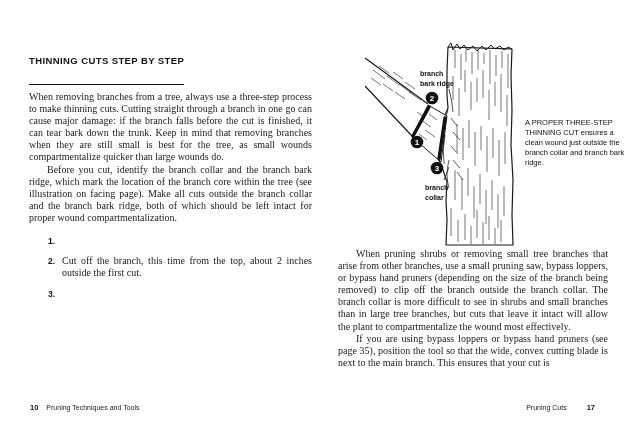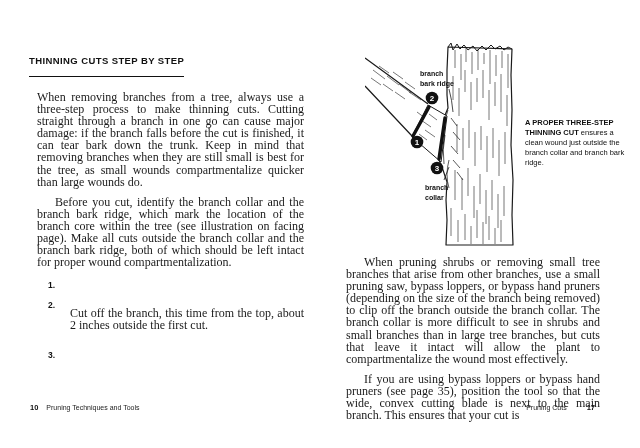--- a/index.html
+++ b/index.html
@@ -12,25 +12,25 @@
   #left-page  { left:0; width:320px; }
   #right-page { left:320px; width:320px; }
 
   
   .text-col { position:absolute; }
   #left-text { left:29px; top:50px; width:283px; }
   .heading {
     font-family:"Liberation Sans", sans-serif; font-weight:bold;
     font-size:9.5px; letter-spacing:.4px; color:#111;
     display:inline-block; border-bottom:1.5px solid #111;
-    padding-bottom:10px; margin:0 0 6px 0; white-space:nowrap;
+    padding-bottom:18px; margin:0 0 6px 0; white-space:nowrap;
   }
   .body-text {
-    font-size:12px; line-height:12.1px; text-align:justify;
-    margin:8px; color:#1a1a1a;
+    font-size:10px; line-height:12.1px; text-align:justify;
+    margin:0; color:#1a1a1a;
   }
   .indent { text-indent:18px; }
 
   .steps { margin-top:10px; }
   .step { display:flex; }
   .step + .step { margin-top:9px; }
   .step-num {
     width:14px; margin-left:19px; flex:0 0 auto;
     font-family:"Liberation Sans", sans-serif; font-weight:bold;
     font-size:8.5px; padding-top:1.5px; color:#111;
@@ -51,21 +51,21 @@
     font-family:"Liberation Sans", sans-serif; font-weight:bold;
     font-size:8px; fill:#ffffff; text-anchor:middle;
   }
 
   
   .caption {
     position:absolute; left:205px; top:118px; width:103px;
     font-family:"Liberation Sans", sans-serif; font-size:7.5px;
     line-height:10px; color:#111; text-align:left;
   }
-  .cap-bold { font-weight:bold; }
+  .cap-bold { font-weight:normal; }
 
   
   .footer {
     position:absolute; top:403px;
     font-family:"Liberation Sans", sans-serif; font-size:7px; color:#222;
     white-space:nowrap;
   }
   #footer-left { left:30px; }
   #footer-right { right:45px; }
   .pgnum { font-weight:bold; font-size:7.5px; color:#111; }

